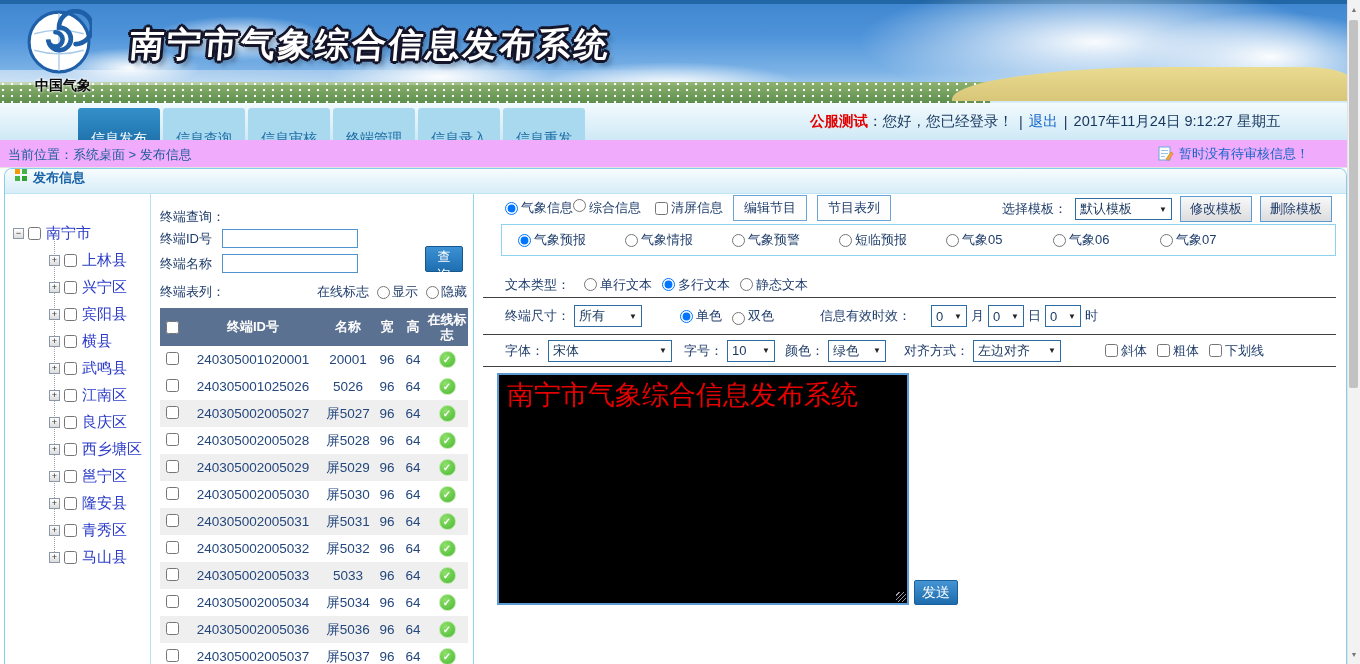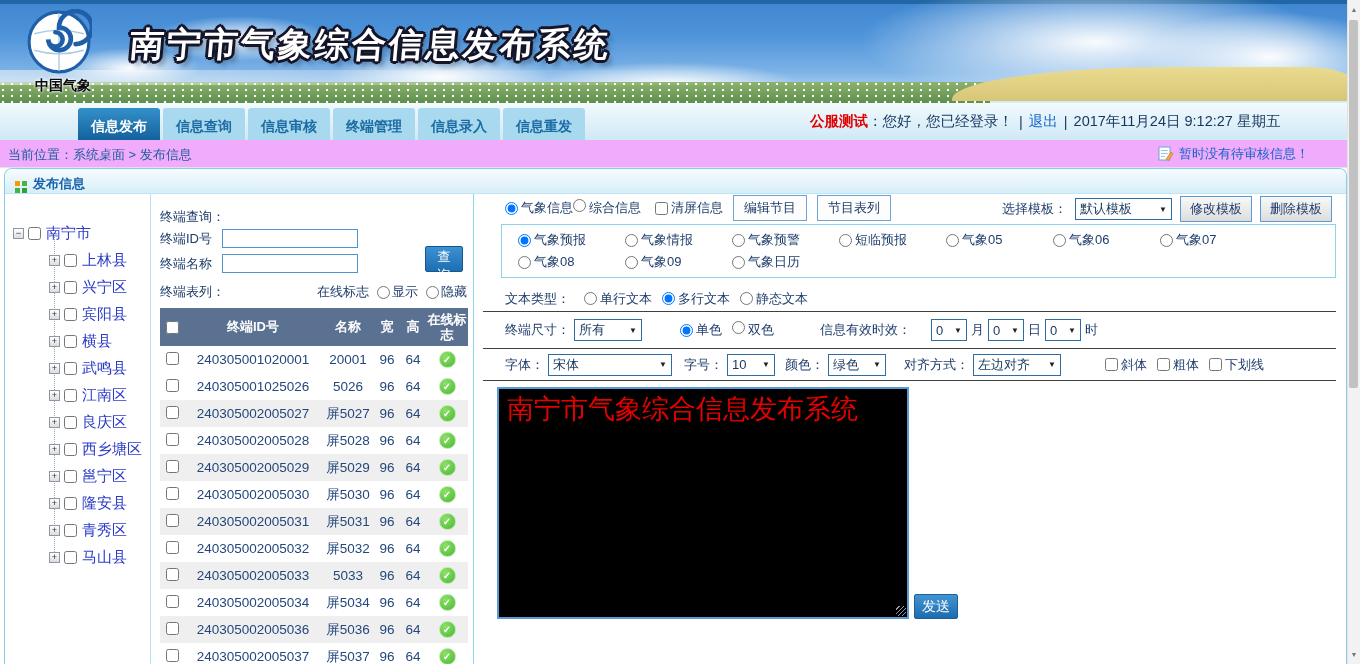--- a/index.html
+++ b/index.html
@@ -21,40 +21,40 @@
   .logo-caption{position:absolute;left:20px;top:77px;width:86px;text-align:center;font-size:14px;
     font-weight:bold;color:#0a0a0a;text-shadow:0 0 3px #fff,0 0 3px #fff}
   .app-title{position:absolute;left:130px;top:22px;font-size:34px;font-weight:bold;color:#fff;
     letter-spacing:3px;transform:skewX(-5deg);white-space:nowrap;
     text-shadow:3px 0 #15152a,-3px 0 #15152a,0 3px #15152a,0 -3px #15152a,
       2px 2px #15152a,-2px -2px #15152a,2px -2px #15152a,-2px 2px #15152a,5px 5px 5px rgba(0,0,0,.35)}
   
   .navbar{position:absolute;left:0;top:103px;width:100%;height:37px;
     background:linear-gradient(180deg,#f2fafd,#cfe9f6)}
   .tabs{position:absolute;left:78px;top:5px;display:flex;gap:3px}
-  .tab{height:28px;line-height:28px;padding:4px 13px;font-size:14px;font-weight:bold;color:#1c6ba3;
+  .tab{height:28px;line-height:28px;padding:16px 13px;font-size:14px;font-weight:normal;color:#1c6ba3;
     background:#a9d9ef;border-radius:3px;cursor:pointer;position:relative}
   .tab.active{color:#fff;background:linear-gradient(180deg,#3490c9,#0f5c97)}
   .tab.active::after{content:'';position:absolute;left:50%;margin-left:-5px;bottom:-5px;
     border:5px solid transparent;border-top:6px solid #0f5c97;border-bottom:0}
   .login-info{position:absolute;left:810px;top:0;height:37px;display:flex;align-items:center;
     font-size:14.5px;color:#17365d;white-space:nowrap}
   .login-info .uname{color:#e20000;font-weight:bold}
   .login-info .sep{margin:0 6px;color:#17365d}
   .login-info .lnk{color:#1464c8;cursor:pointer}
   
   .crumbbar{position:absolute;left:0;top:140px;width:100%;height:27px;background:#f0abfc;
     border-bottom:1px solid #e2e2e2;font-size:13px}
   .crumb{position:absolute;left:8px;top:6px;color:#1b5e9b}
   .audit{position:absolute;left:1158px;top:5px;color:#1464c8;display:flex;align-items:center;gap:5px;cursor:pointer}
   
   .panel{position:absolute;left:4px;top:168px;width:1341px;height:496px;background:#fff;
     border:1px solid #86cdec;border-bottom:none;border-radius:8px 8px 0 0;overflow:hidden}
   .panel-header{height:24px;background:linear-gradient(180deg,#f7fcfe,#d7edf8);
-    border-bottom:1px solid #bfe4f4;display:flex;align-items:flex-end;padding-left:10px;gap:6px;
+    border-bottom:1px solid #bfe4f4;display:flex;align-items:flex-start;padding-left:10px;gap:6px;
     font-size:13px;font-weight:bold;color:#1862a8}
   .grid-icon{width:12px;height:12px;display:grid;grid-template-columns:5px 5px;grid-template-rows:5px 5px;gap:2px}
   .grid-icon i{display:block}
   .panel-body{position:absolute;top:25px;left:0;right:0;bottom:0}
   
   .tree-col{position:absolute;left:0;top:0;bottom:0;width:146px;border-right:1px solid #b5e2f5;
     box-sizing:border-box;padding:26px 0 0 8px;font-size:15px;color:#2c3cc8}
   .tnode{display:flex;align-items:center;height:27px;white-space:nowrap}
   .expander{width:11px;height:11px;box-sizing:border-box;border:1px solid #8c98a8;flex:0 0 11px;
     background:linear-gradient(180deg,#fff,#dcdcdc);font-size:9px;line-height:9px;text-align:center;
@@ -98,21 +98,21 @@
   .r1 input[type=radio],.r1 input[type=checkbox]{width:13px;height:13px;margin:0 3px 0 14px}
   .r1 input:first-child{margin-left:0}
   .btn-line{margin-left:10px;padding:3px 10px;background:#fdfdfd;border:1px solid #6aa7d8;
     color:#1f3d6b;font-size:13px;cursor:pointer;font-family:inherit}
   .tpl-cluster{position:absolute;right:14px;top:2px;display:flex;align-items:center;gap:8px}
   .btn-gray{padding:3px 9px;background:linear-gradient(180deg,#f8f8f8,#ddd);
     border:1px solid #5a9bd4;color:#1f3d6b;font-size:13px;cursor:pointer;font-family:inherit}
   .sel{display:inline-flex;align-items:center;justify-content:space-between;box-sizing:border-box;
     height:22px;border:1px solid #2e6da4;background:#fff;padding:0 4px;color:#17365d;cursor:pointer}
   .sel::after{content:'▼';font-size:8px;color:#222;margin-left:5px}
-  .radio-box{margin:2px 10px 8px 26px;border:1px solid #8fd2ee;padding:4px 0 4px 16px}
+  .radio-box{margin:2px 10px 16px 26px;border:1px solid #8fd2ee;padding:4px 0 4px 16px}
   .rb-line{display:flex;align-items:center;height:22px}
   .rb-cell{width:107px;flex:0 0 107px;display:flex;align-items:center;white-space:nowrap}
   .rb-cell input{width:13px;height:13px;margin:0 3px 0 0}
   .rrow{margin:0 10px 0 8px;border-bottom:1px solid #404040;display:flex;align-items:center;padding-left:22px}
   .rrow input[type=radio],.rrow input[type=checkbox]{width:13px;height:13px;margin:0 3px 0 10px}
   .r-text{height:25px}
   .r-size{height:36px}
   .r-speed{height:35px}
   .r-font{height:31px}
   .lab{margin-right:4px;white-space:nowrap}
@@ -461,35 +461,20 @@
           </span>
             <span class="rb-cell">
             <input type="radio" name="cat" style="">
             <span>气象06</span>
           </span>
             <span class="rb-cell">
             <input type="radio" name="cat" style="">
             <span>气象07</span>
           </span>
           </div>
-        <div class="rb-line">
-
-        <span class="rb-cell">
-            <input type="radio" name="cat" style="">
-            <span>气象08</span>
-          </span>
-            <span class="rb-cell">
-            <input type="radio" name="cat" style="">
-            <span>气象09</span>
-          </span>
-            <span class="rb-cell">
-            <input type="radio" name="cat" style="">
-            <span>气象日历</span>
-          </span>
-          </div>
       </div>
 
       <div class="rrow r-text">
         <span class="lab">文本类型：</span>
         <span style="display:flex;align-items:center">
 
         <span style="display:flex;align-items:center">
             <input type="radio" name="ttype" style="">
             <span>单行文本</span>
           </span>
@@ -509,21 +494,21 @@
         <span class="sel" style="width:68px">
             <span>所有</span>
           </span>
         <span style="width:28px"></span>
         <span style="display:flex;align-items:center">
 
         <span style="display:flex;align-items:center">
             <input type="radio" name="cmode" checked="" style="">
             <span>单色</span>
           </span>
-            <span style="display:flex;align-items:flex-start">
+            <span style="display:flex;align-items:flex-end">
             <input type="radio" name="cmode" style="">
             <span>双色</span>
           </span>
           </span>
         <span style="width:46px"></span>
         <span class="lab">信息有效时效：</span>
         <span style="width:16px"></span>
         <span class="sel" style="width:36px">
             <span>0</span>
           </span>

